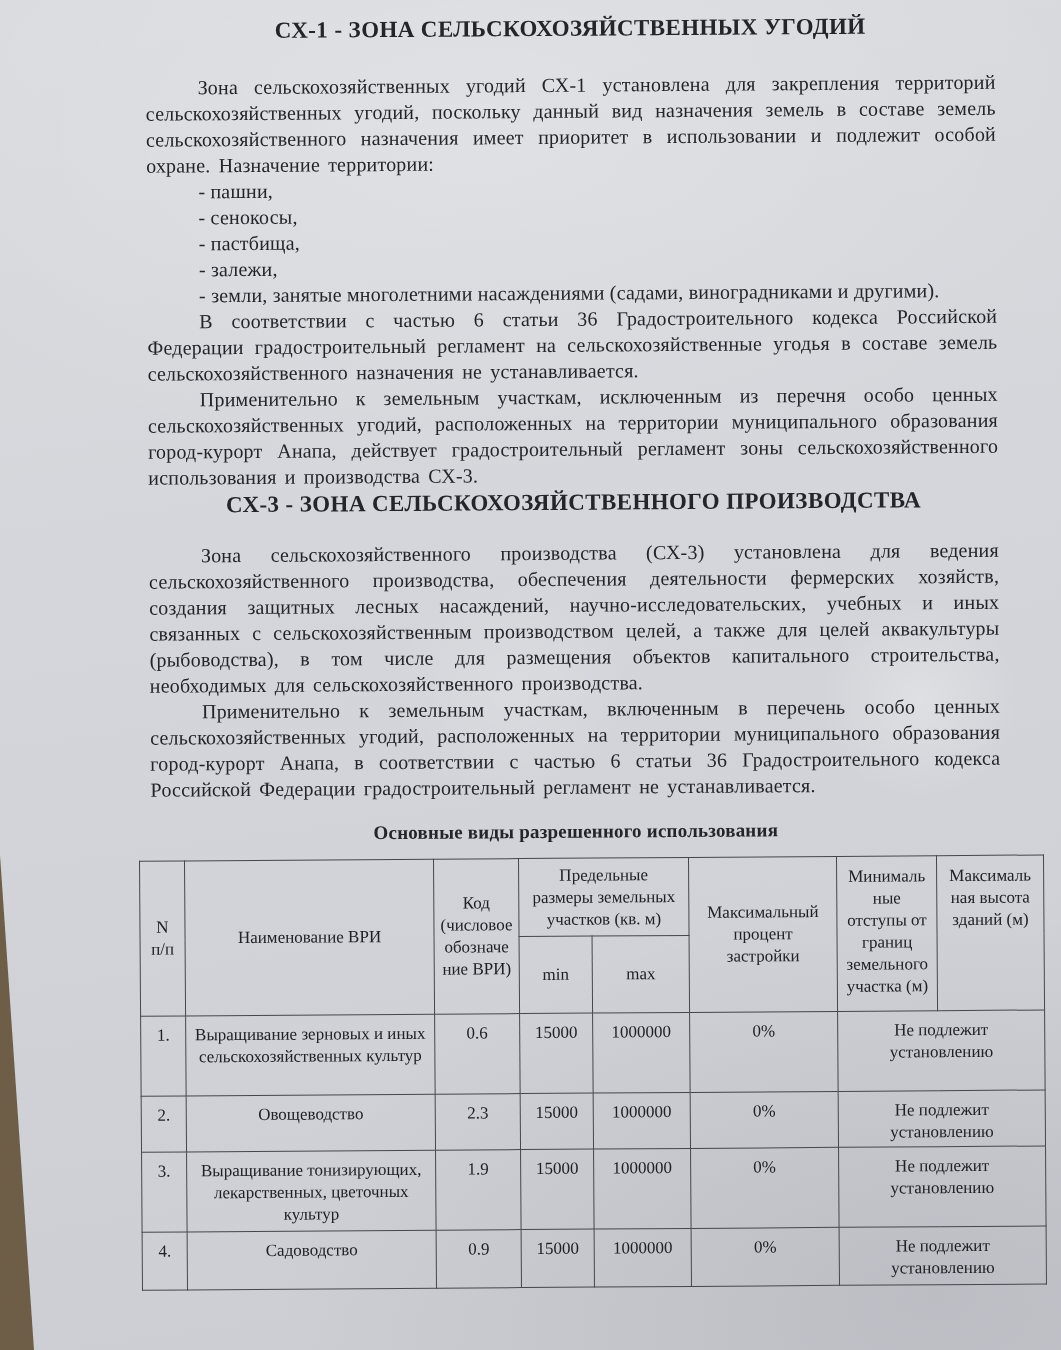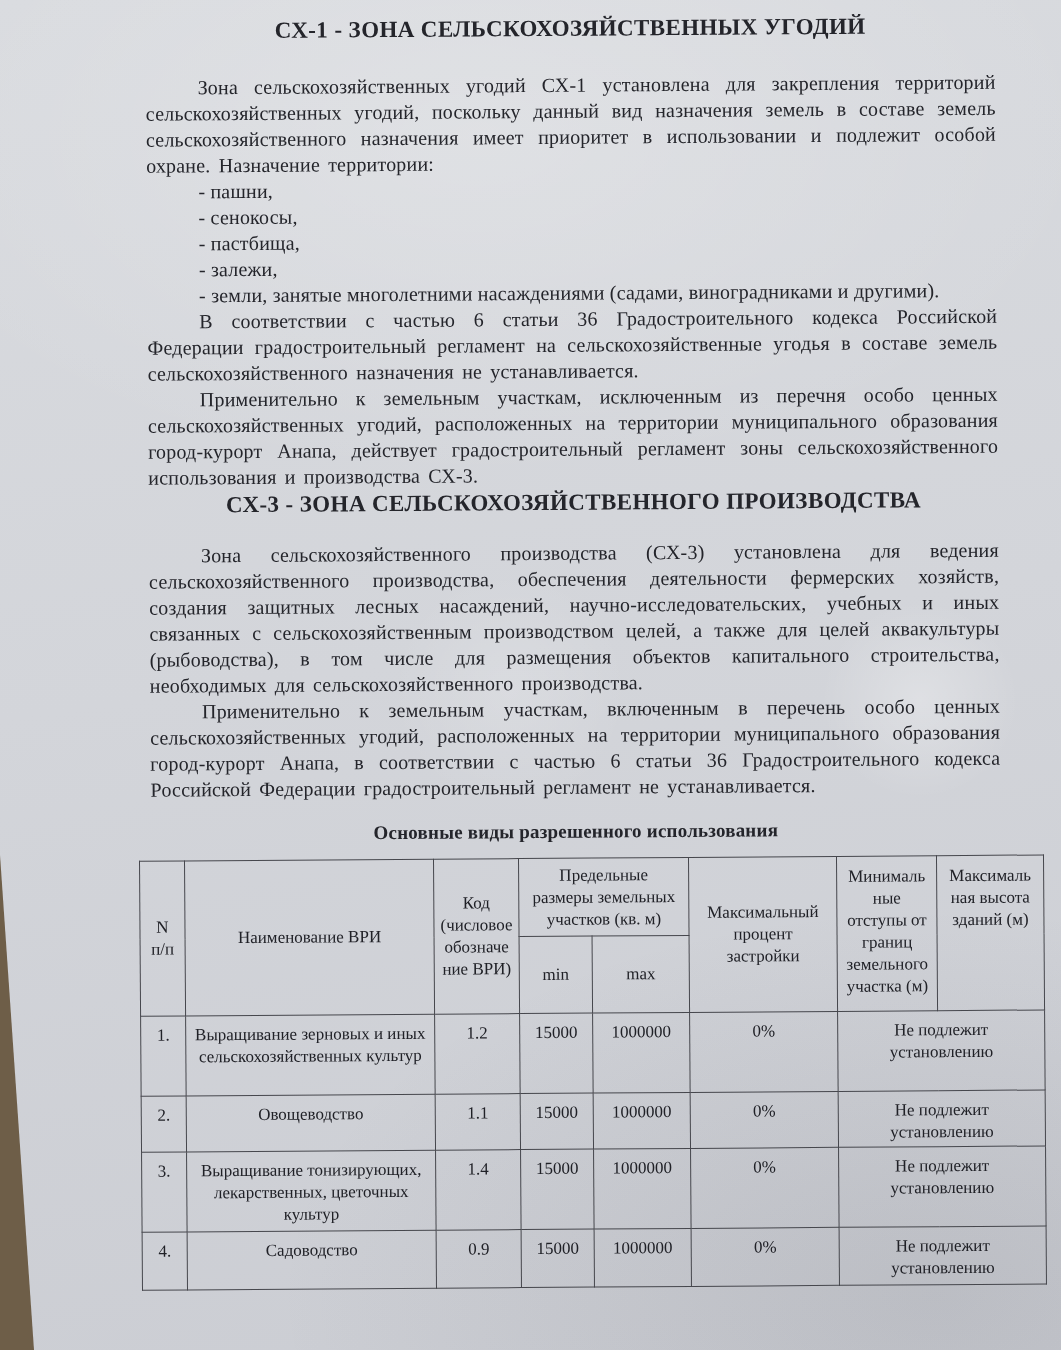--- a/index.html
+++ b/index.html
@@ -147,39 +147,39 @@
       </tr>
       <tr class="h-sub">
         <th>min</th>
         <th>max</th>
       </tr>
     </thead>
     <tbody>
       <tr class="r1">
         <td class="c-num">1.</td>
         <td class="c-name">Выращивание зерновых и иных сельскохозяйственных культур</td>
-        <td>1.2</td>
+        <td>0.6</td>
         <td>15000</td>
         <td>1000000</td>
         <td>0%</td>
         <td colspan="2" class="c-note">Не подлежит установлению</td>
       </tr>
       <tr class="r2">
         <td class="c-num">2.</td>
         <td class="c-name">Овощеводство</td>
-        <td>1.1</td>
+        <td>2.3</td>
         <td>15000</td>
         <td>1000000</td>
         <td>0%</td>
         <td colspan="2" class="c-note">Не подлежит установлению</td>
       </tr>
       <tr class="r3">
         <td class="c-num">3.</td>
         <td class="c-name">Выращивание тонизирующих, лекарственных, цветочных культур</td>
-        <td>1.4</td>
+        <td>1.9</td>
         <td>15000</td>
         <td>1000000</td>
         <td>0%</td>
         <td colspan="2" class="c-note">Не подлежит установлению</td>
       </tr>
       <tr class="r4">
         <td class="c-num">4.</td>
         <td class="c-name">Садоводство</td>
         <td>0.9</td>
         <td>15000</td>

